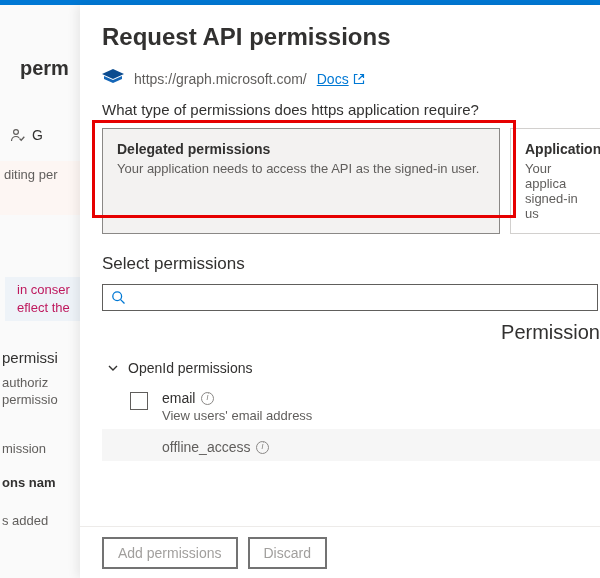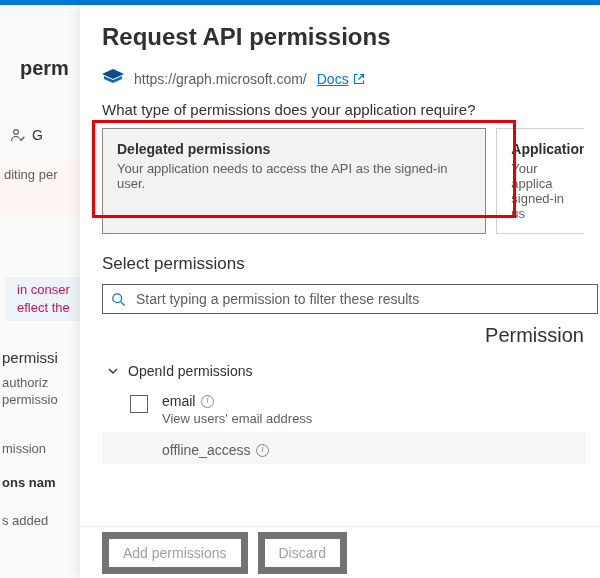--- a/index.html
+++ b/index.html
@@ -53,21 +53,21 @@
   .bg .frag.f2 { top: 370px; line-height:1.3; width:80px;}
   .bg .frag.f3 { top: 436px; }
   .bg .frag.f4 { top: 470px; font-weight:600; color:#323130;}
   .bg .frag.f5 { top: 508px; }
 
   
   .panel {
     position: absolute; top: 5px; left: 80px; width: 520px; height: 573px;
     background: #fff;
     box-shadow: -3px 0 10px rgba(0,0,0,0.08);
-    padding: 18px 16px 0 22px;
+    padding: 18px 0 0 22px;
   }
   .panel h1 {
     margin: 0 0 18px 0; font-size: 24px; font-weight: 600; color: #323130;
   }
   .api-row {
     display: flex; align-items: flex-end; gap: 10px; margin-bottom: 14px;
   }
   .api-row .logo {
     color: #0b4b8f;
   }
@@ -124,21 +124,21 @@
   .perm-item-row.cut { opacity:1; background:#f6f6f6; padding-top:10px; margin-right:-2px;}
   .info-circle { width:13px; height:13px; border:1px solid #8a8886; border-radius:50%; position:relative; display:inline-block;}
   .info-circle::after{ content:"i"; font-size:9px; font-style:italic; color:#8a8886; position:absolute; left:4px; top:-1px;}
 
   .footer {
     position:absolute; left:0; bottom:0; width:520px; height:52px;
     border-top:1px solid #edebe9; background:#fff;
     display:flex; align-items:center; gap:10px; padding-left:22px;
   }
   .footer button {
-    border:7px solid #737373; background:#fff; color:#a19f9d;
+    border:2px solid #737373; background:#fff; color:#a19f9d;
     font-size:14px; padding:6px 14px; cursor:default;
     font-family: "Segoe UI", -apple-system, Arial, sans-serif;
   }
 
   svg { display:block; }
 </style>
 </head>
 <body>
 
 <div class="top-bar"></div>
@@ -188,21 +188,21 @@
     <a href="#" class="docs">
       <span>Docs</span>
       <span>
         <svg width="12" height="12" viewBox="0 0 12 12">
             <path d="M4.5 1.5H1.5v9h9V7.5M7 1.5h3.5V5M10.5 1.5L5.5 6.5" fill="none" stroke="#0078d4" stroke-width="1.2"></path>
           </svg>
       </span>
     </a>
   </div>
 
-  <div class="question">What type of permissions does your application require?</div>
+  <div class="question">What type of permissions does https application require?</div>
 
   <div class="perm-type-row">
     <div class="perm-card">
       <div class="title">Delegated permissions</div>
       <div class="desc">Your application needs to access the API as the signed-in user.</div>
     </div>
     <div class="perm-card app">
       <div class="title">Application</div>
       <div class="desc" style="white-space:pre-line;">Your applica
 signed-in us</div>
@@ -212,21 +212,20 @@
 
   <div class="section-h">Select permissions</div>
 
   <div class="search-box">
     <span>
       <svg width="15" height="15" viewBox="0 0 15 15">
           <circle cx="6.2" cy="6.2" r="4.4" fill="none" stroke="#0078d4" stroke-width="1.3"></circle>
           <path d="M9.6 9.6 L13.5 13.5" stroke="#0078d4" stroke-width="1.3"></path>
         </svg>
     </span>
-    <input type="text" placeholder="Start typing a permission to filter these results" style="">
   </div>
 
   <div class="col-header">Permission</div>
 
   <div class="group-row">
     <span>
       <svg width="14" height="14" viewBox="0 0 14 14">
           <path d="M3 5 L7 9 L11 5" fill="none" stroke="#323130" stroke-width="1.4"></path>
         </svg>
     </span>

